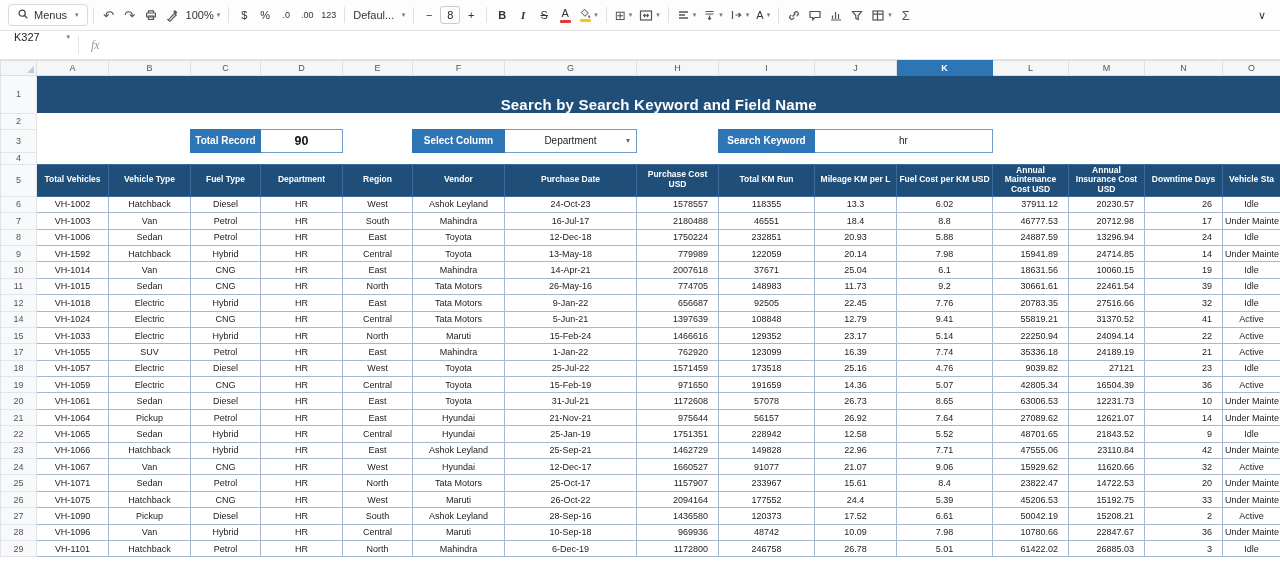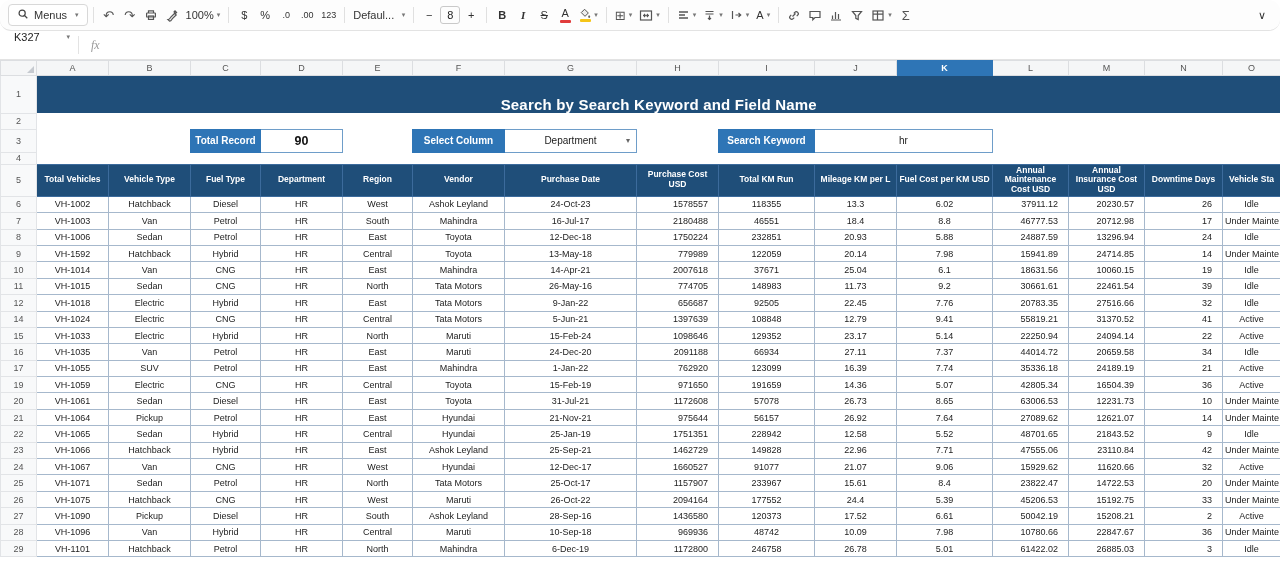--- a/index.html
+++ b/index.html
@@ -2,21 +2,21 @@
 <html style="--banner: #1f4e79; --label: #2e75b6; --box-border: #6e9dc9; --gridline: #a6b8cc;"><head>
 <meta charset="utf-8">
 <style>
   * { box-sizing: border-box; margin: 0; padding: 0; }
   html,body { width:1280px; height:572px; overflow:hidden; background:#fff;
     font-family:"Liberation Sans","DejaVu Sans",sans-serif; }
   :root { --banner:#1f4e79; --label:#2e75b6; --box-border:#6e9dc9; --gridline:#a6b8cc; }
 
   
   .toolbar { height:31px; display:flex; align-items:center; padding:0 8px; gap:1px;
-    border-bottom:1px solid #e3e3e3; background:#fdfdfd; font-size:11px; color:#333;border-radius:11px; }
+    border-bottom:1px solid #e3e3e3; background:#fdfdfd; font-size:11px; color:#333; }
   .tbtn { display:inline-flex; align-items:center; justify-content:center; height:22px; min-width:20px;
     padding:0 3px; border:none; background:transparent; border-radius:3px; font-size:11px; color:#333;
     font-family:inherit; cursor:default; }
   .tbtn svg { display:block; }
   .tsep { width:1px; height:16px; background:#e0e0e0; margin:0 4px; flex:none; }
   .menus-btn { display:inline-flex; align-items:center; gap:5px; border:1px solid #d8d8d8; border-radius:4px;
     height:22px; padding:0 8px; background:#fff; font-size:11px; color:#333; font-family:inherit; }
   .dd::after { content:"▾"; font-size:7px; color:#777; margin-left:3px; }
   .wide { min-width:58px; justify-content:space-between; }
   .fontbox { border:1px solid #c9c9c9; border-radius:3px; width:20px; height:18px; display:inline-flex;
@@ -495,66 +495,66 @@
           </tr>
           <tr class="drow">
             <th class="rn">15</th>
             <td class="dc">VH-1033</td>
             <td class="dc">Electric</td>
             <td class="dc">Hybrid</td>
             <td class="dc">HR</td>
             <td class="dc">North</td>
             <td class="dc">Maruti</td>
             <td class="dc">15-Feb-24</td>
-            <td class="dc num">1098646</td>
+            <td class="dc num">1466616</td>
             <td class="dc">129352</td>
             <td class="dc">23.17</td>
             <td class="dc">5.14</td>
             <td class="dc num">22250.94</td>
             <td class="dc num">24094.14</td>
             <td class="dc num">22</td>
             <td class="dc">Active</td>
-          </tr>
-          <tr class="drow">
-            <th class="rn">16</th>
-            <td class="dc">VH-1035</td>
-            <td class="dc">Van</td>
-            <td class="dc">Petrol</td>
-            <td class="dc">HR</td>
-            <td class="dc">East</td>
-            <td class="dc">Maruti</td>
-            <td class="dc">24-Dec-20</td>
-            <td class="dc num">2091188</td>
-            <td class="dc">66934</td>
-            <td class="dc">27.11</td>
-            <td class="dc">7.37</td>
-            <td class="dc num">44014.72</td>
-            <td class="dc num">20659.58</td>
-            <td class="dc num">34</td>
-            <td class="dc">Idle</td>
           </tr>
           <tr class="drow">
             <th class="rn">17</th>
             <td class="dc">VH-1055</td>
             <td class="dc">SUV</td>
             <td class="dc">Petrol</td>
             <td class="dc">HR</td>
             <td class="dc">East</td>
             <td class="dc">Mahindra</td>
             <td class="dc">1-Jan-22</td>
             <td class="dc num">762920</td>
             <td class="dc">123099</td>
             <td class="dc">16.39</td>
             <td class="dc">7.74</td>
             <td class="dc num">35336.18</td>
             <td class="dc num">24189.19</td>
             <td class="dc num">21</td>
             <td class="dc">Active</td>
           </tr>
           <tr class="drow">
+            <th class="rn">18</th>
+            <td class="dc">VH-1057</td>
+            <td class="dc">Electric</td>
+            <td class="dc">Diesel</td>
+            <td class="dc">HR</td>
+            <td class="dc">West</td>
+            <td class="dc">Toyota</td>
+            <td class="dc">25-Jul-22</td>
+            <td class="dc num">1571459</td>
+            <td class="dc">173518</td>
+            <td class="dc">25.16</td>
+            <td class="dc">4.76</td>
+            <td class="dc num">9039.82</td>
+            <td class="dc num">27121</td>
+            <td class="dc num">23</td>
+            <td class="dc">Idle</td>
+          </tr>
+          <tr class="drow">
             <th class="rn">19</th>
             <td class="dc">VH-1059</td>
             <td class="dc">Electric</td>
             <td class="dc">CNG</td>
             <td class="dc">HR</td>
             <td class="dc">Central</td>
             <td class="dc">Toyota</td>
             <td class="dc">15-Feb-19</td>
             <td class="dc num">971650</td>
             <td class="dc">191659</td>

